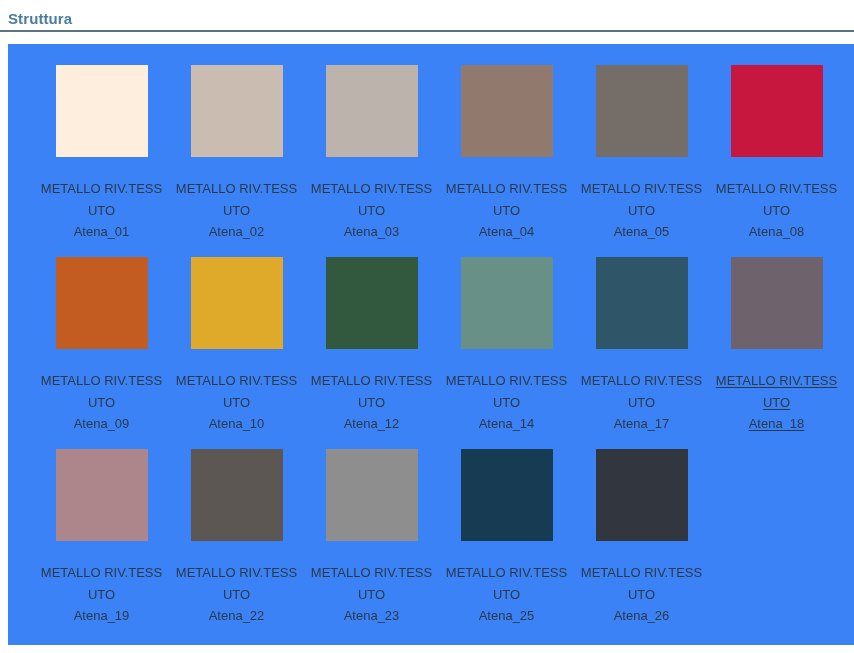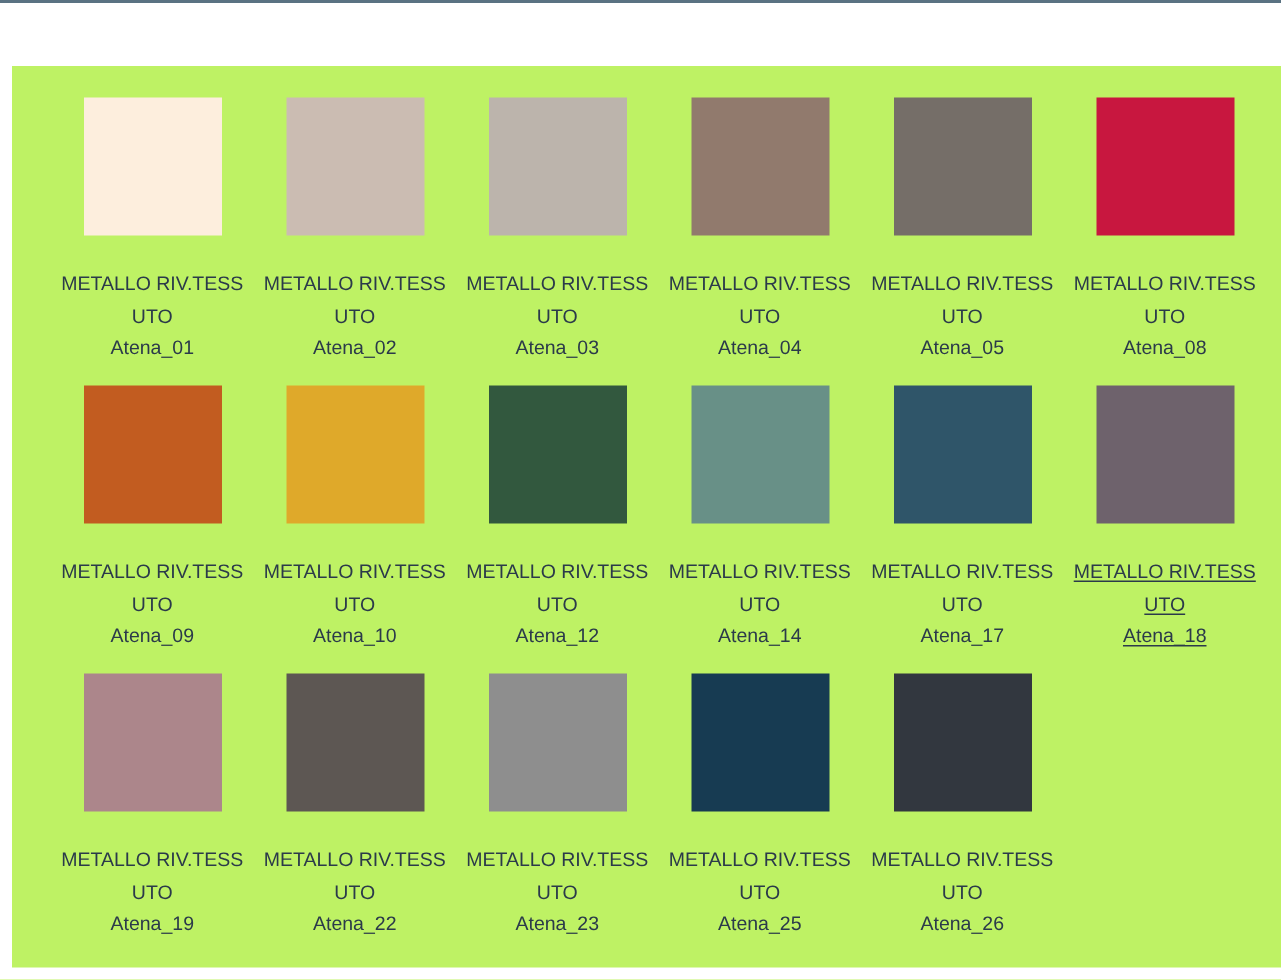--- a/index.html
+++ b/index.html
@@ -45,21 +45,21 @@
     background: #ffffff;
   }
 
   
   .panel {
     position: absolute;
     left: 8px;
     top: 44px;
     width: 846px;
     height: 601px;
-    background: #bef264;
+    background: #3b82f6;
     box-sizing: border-box;
   }
 
   .grid {
     display: grid;
     grid-template-columns: repeat(6, 135px);
     grid-auto-rows: 192px;
     padding: 21px 0 0 26px;
     box-sizing: border-box;
   }
@@ -91,20 +91,23 @@
     text-decoration: underline;
     text-underline-offset: 2px;
   }
   .cell.is-empty { visibility: hidden; }
 </style>
 </head>
 <body>
 
 <div class="page">
 
+  <div class="section-header">
+    <div class="section-title">Struttura</div>
+  </div>
   <div class="header-rule"></div>
   <div class="header-gap"></div>
 
   <div class="panel">
     <div class="grid" id="swatch-grid">
         <div class="cell">
           <div class="swatch" style="background: rgb(253, 238, 221);"></div>
           <div class="cell-label">METALLO RIV.TESSUTO
 Atena_01</div>
         </div>

